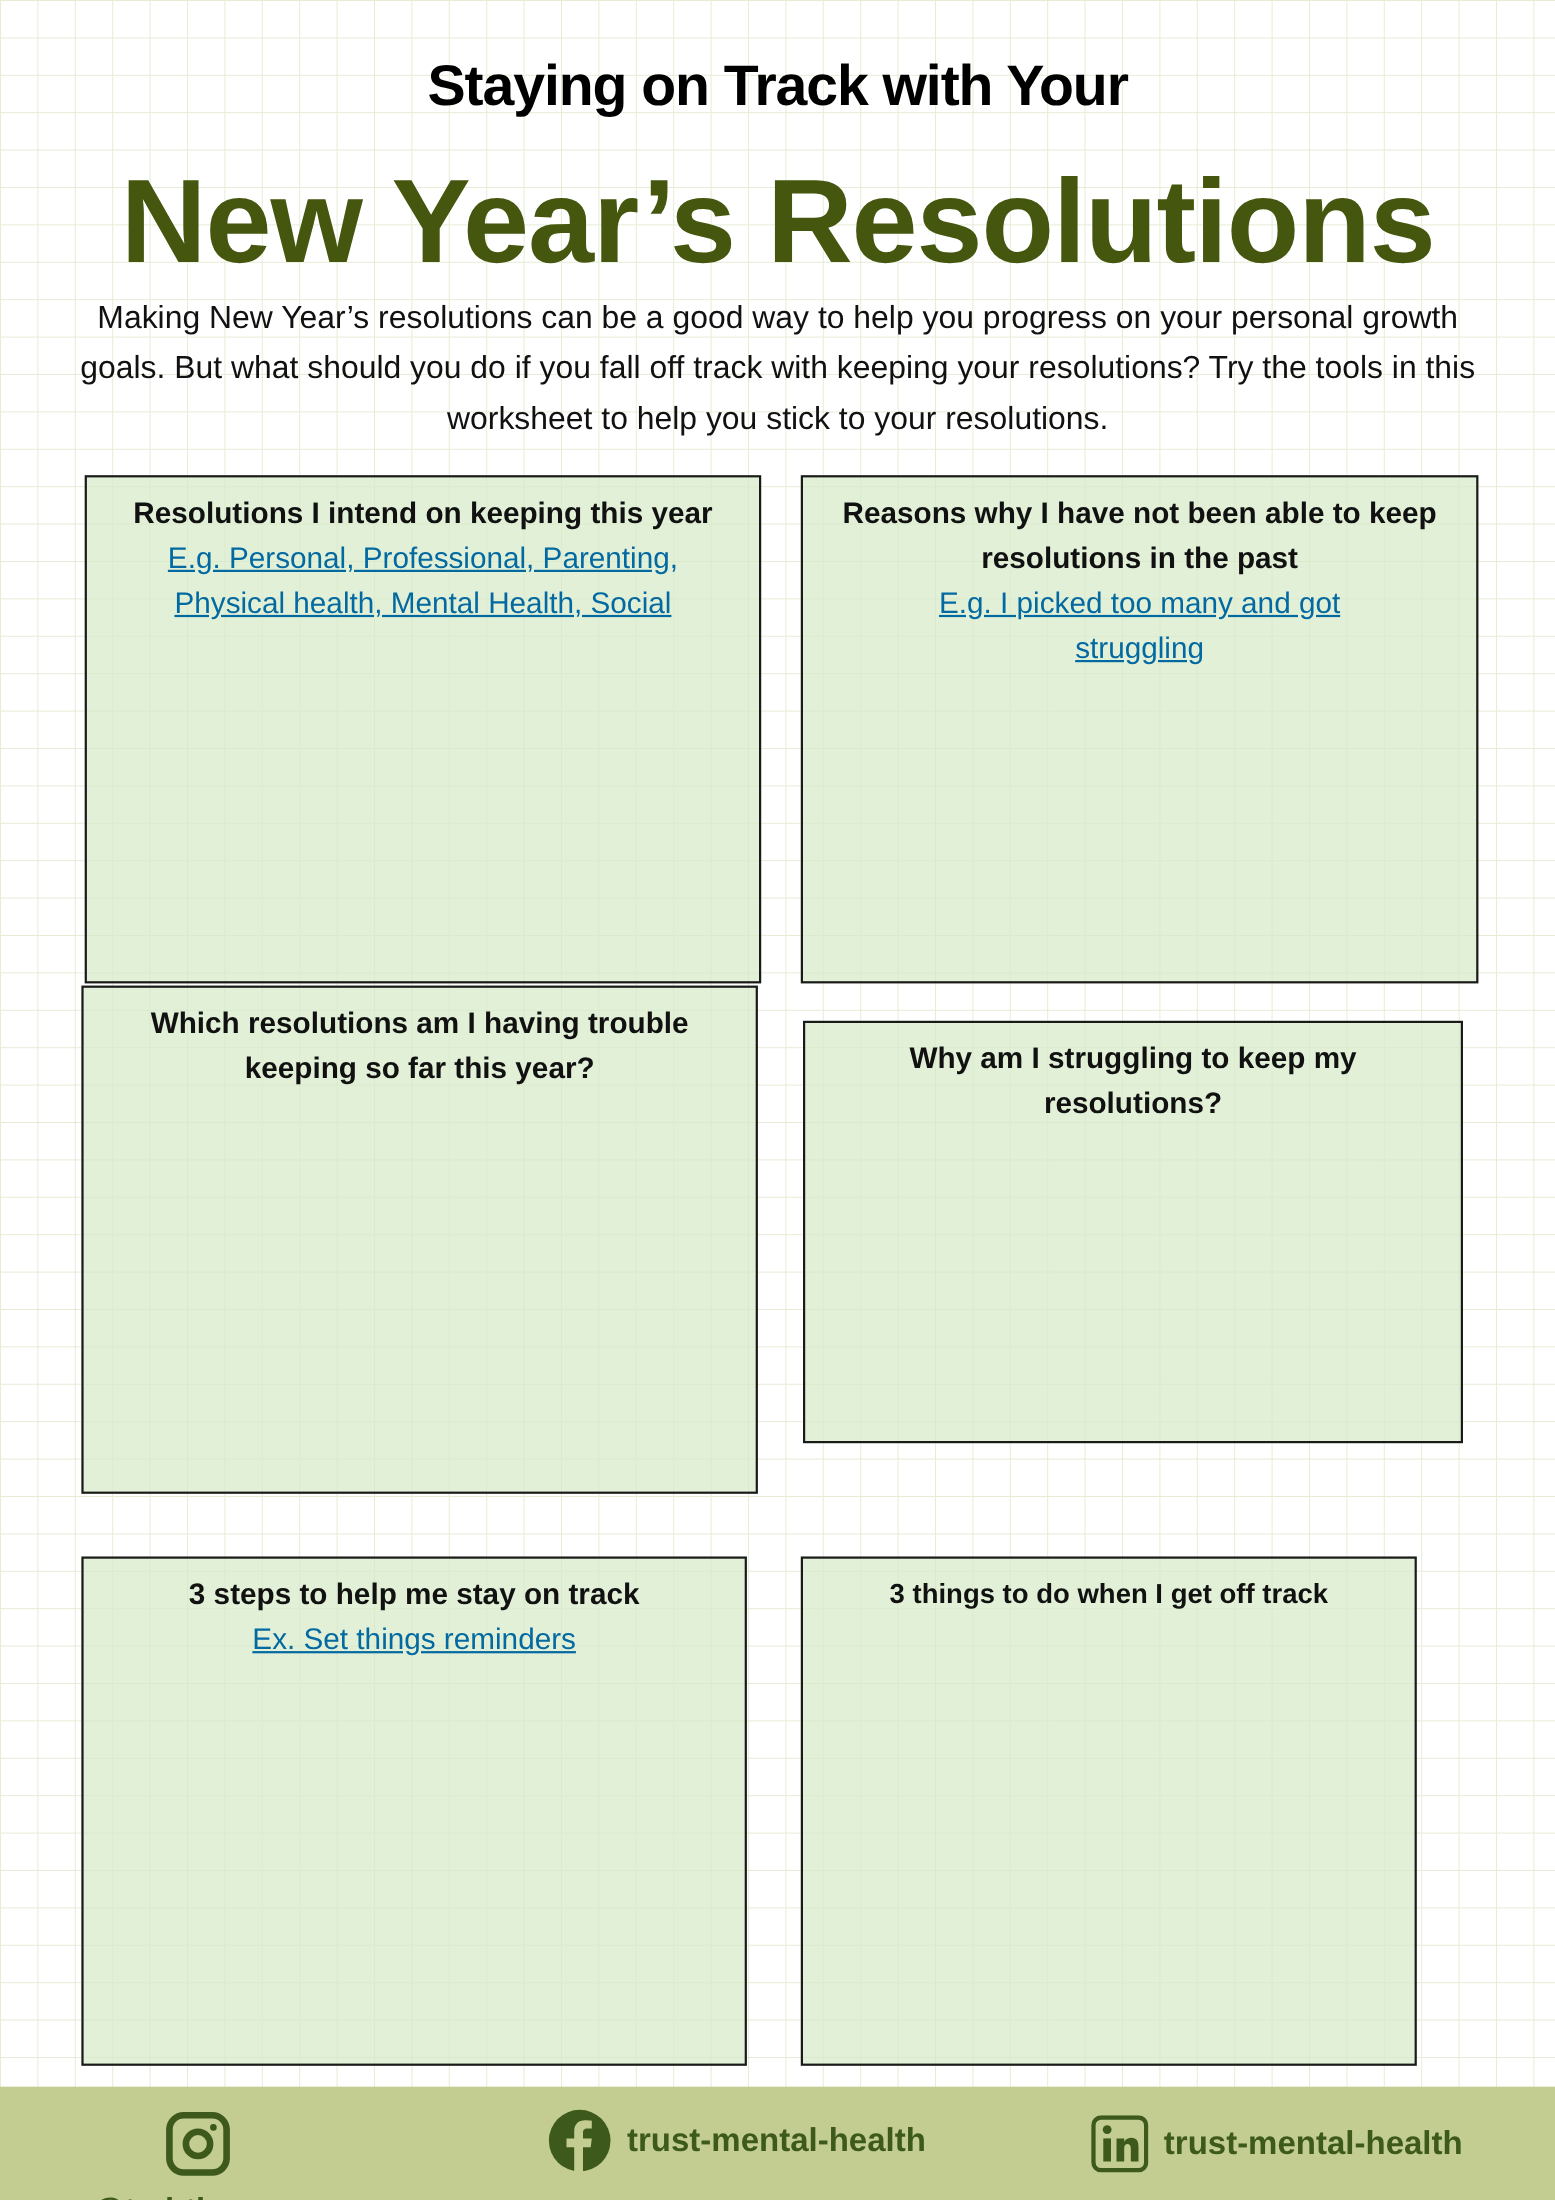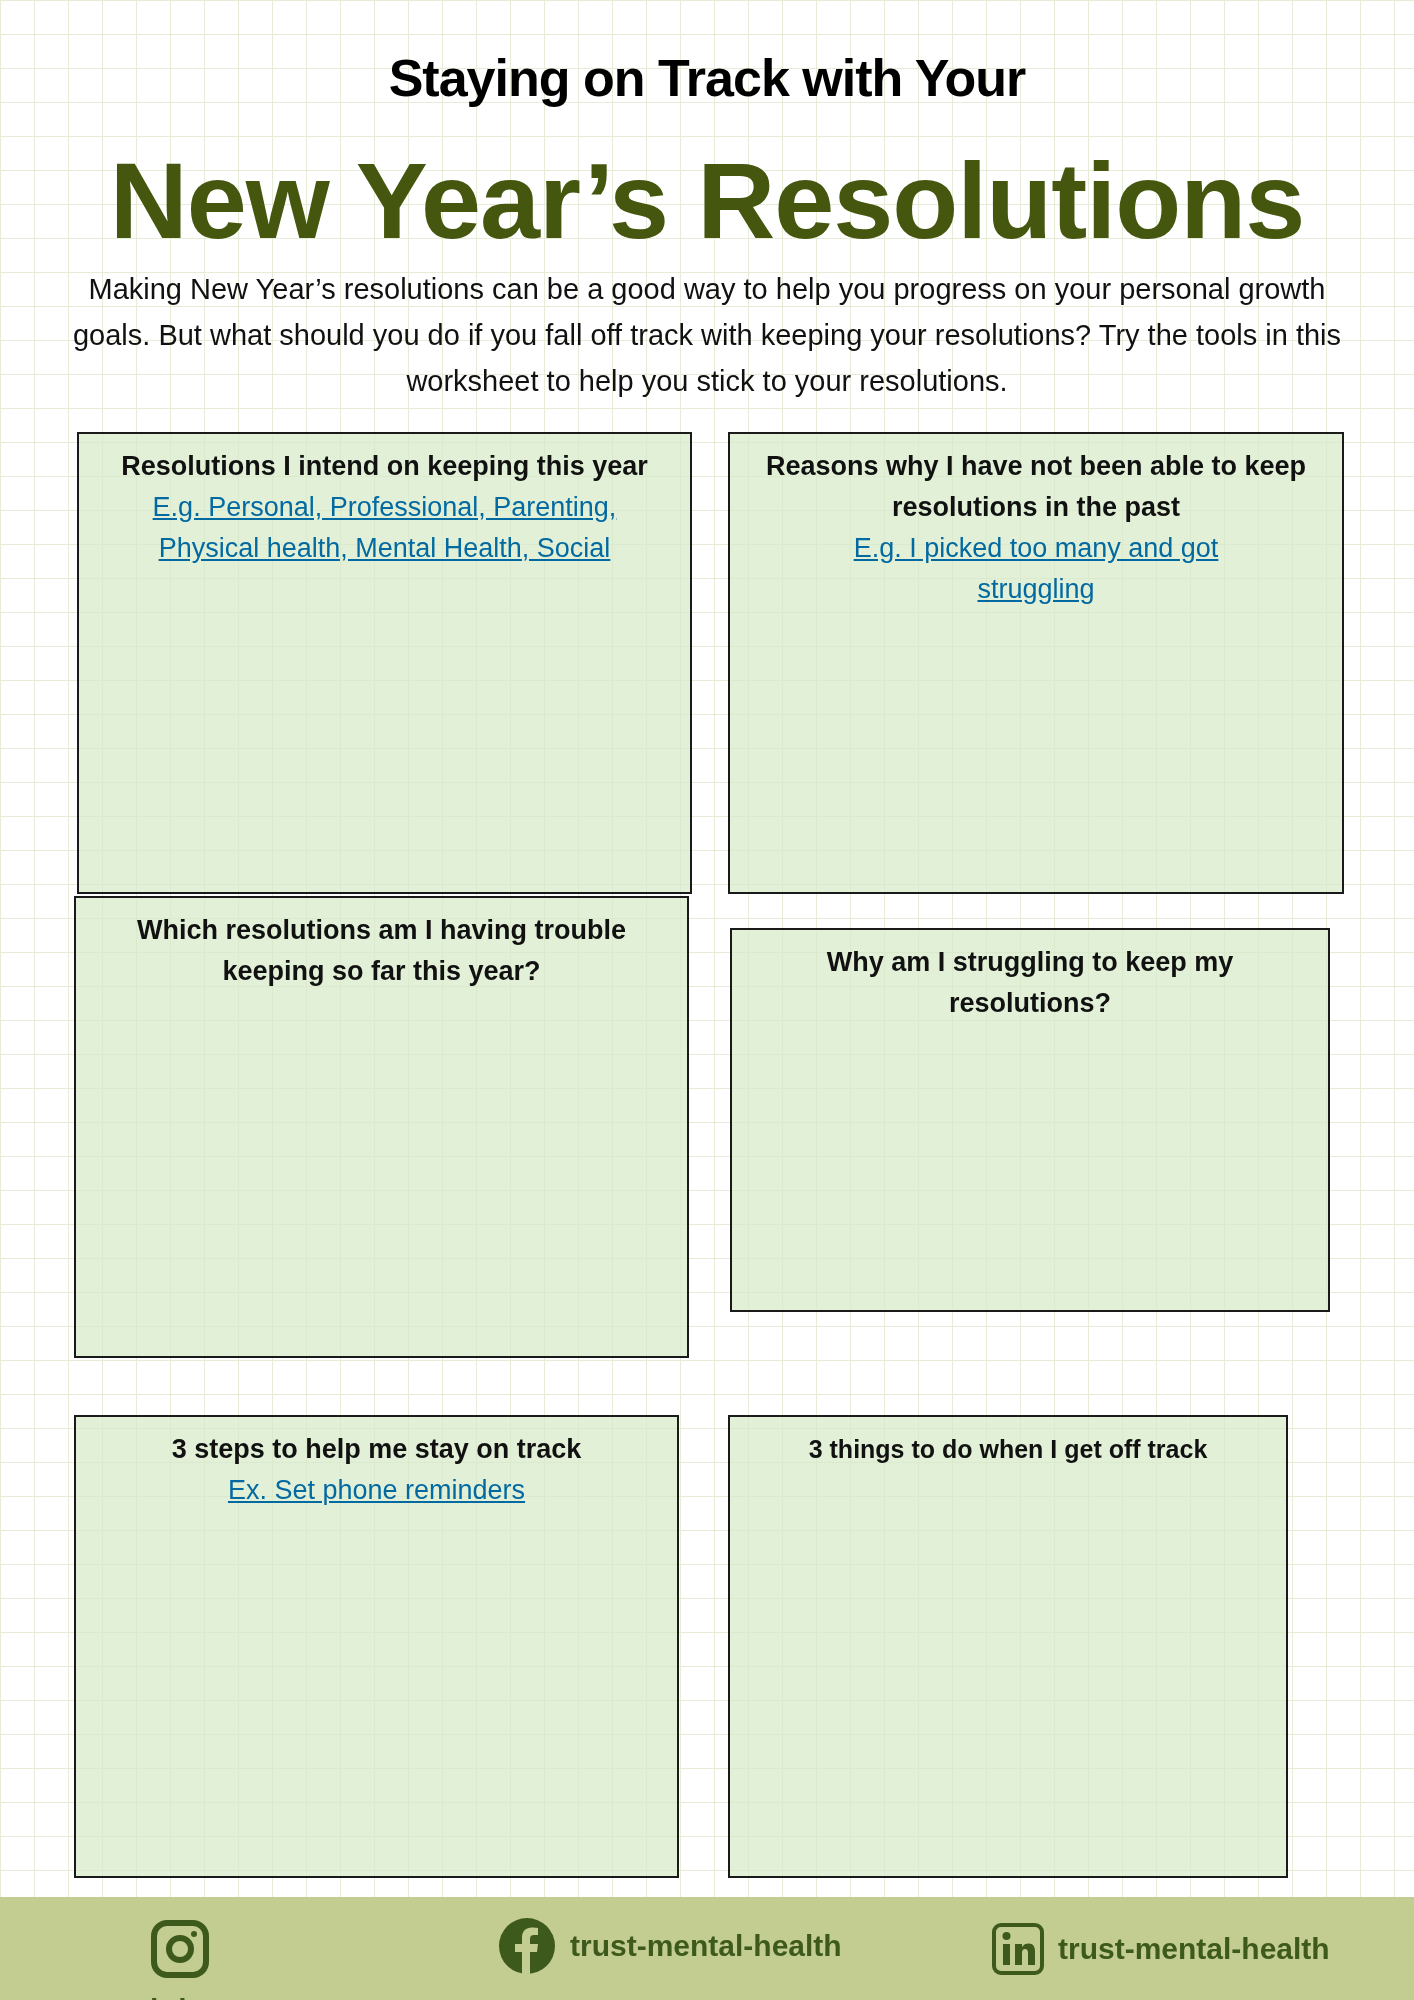--- a/index.html
+++ b/index.html
@@ -33,21 +33,21 @@
   <div class="s" style="padding:0 90px;">E.g. I picked too many and got struggling</div>
 </div>
 <div class="box" style="left:74px;top:896px;width:615px;height:462px;">
   <div class="h" style="padding:0 30px;">Which resolutions am I having trouble keeping so far this year?</div>
 </div>
 <div class="box" style="left:730px;top:928px;width:600px;height:384px;">
   <div class="h" style="padding:0 60px;">Why am I struggling to keep my resolutions?</div>
 </div>
 <div class="box" style="left:74px;top:1415px;width:605px;height:463px;">
   <div class="h">3 steps to help me stay on track</div>
-  <div class="s">Ex. Set phone reminders</div>
+  <div class="s">Ex. Set things reminders</div>
 </div>
 <div class="box" style="left:728px;top:1415px;width:560px;height:463px;">
   <div class="h" style="font-size:25px;">3 things to do when I get off track</div>
 </div>
 
 <div class="footer">
   <div class="social" style="left:84px;flex-direction:column;">
     <span>
       <svg width="60" height="60" viewBox="0 0 60 60">
           <rect x="4" y="4" width="52" height="52" rx="13" fill="none" stroke="#3d5a1c" stroke-width="6"></rect>

